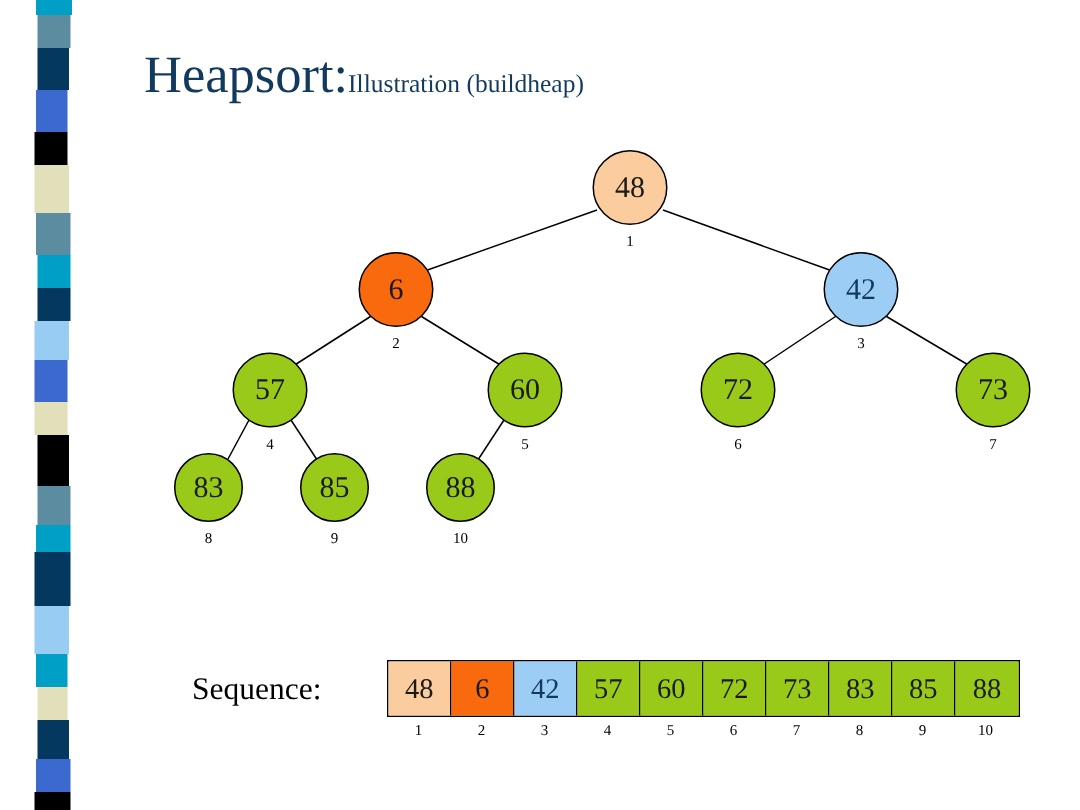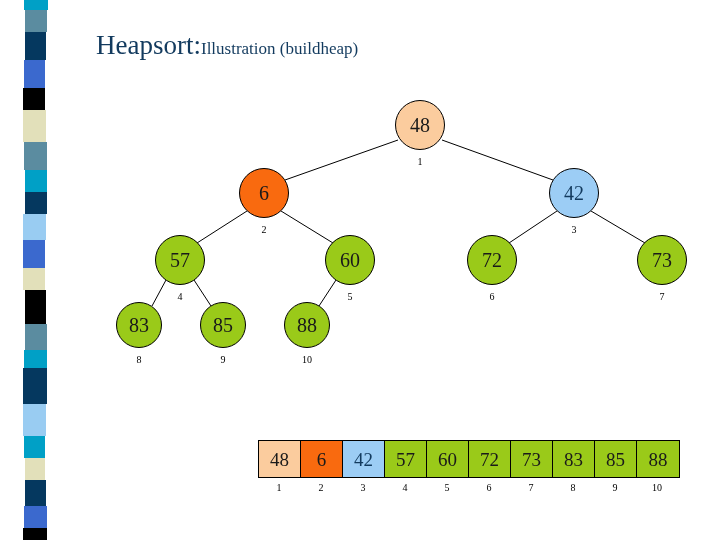--- a/index.html
+++ b/index.html
@@ -33,21 +33,21 @@
   
   #slide-title {
     position: absolute;
     left: 96px;
     top: 32px;
     color: #123A5E;
     white-space: nowrap;
     line-height: 1;
   }
   #slide-title .title-main {
-    font-size: 27px;
+    font-size: 35px;
     letter-spacing: 0px;
     font-family: Liberation Serif, serif;
   }
   #slide-title .title-sub {
     font-size: 17px;
     letter-spacing: 0px;
   }
 
   
   #tree-area {
@@ -208,20 +208,21 @@
       <div class="tree-node" style="left: 200px; top: 302px; width: 46px; height: 46px; background: rgb(154, 202, 25); color: rgb(26, 26, 26);">
         <span>85</span>
       </div>
       <div class="node-index" style="left: 203px; top: 355px; width: 40px;">9</div>
       <div class="tree-node" style="left: 284px; top: 302px; width: 46px; height: 46px; background: rgb(154, 202, 25); color: rgb(26, 26, 26);">
         <span>88</span>
       </div>
       <div class="node-index" style="left: 287px; top: 355px; width: 40px;">10</div>
     </div>
 
+  <div id="sequence-label">Sequence:</div>
   <div id="sequence-bar">
       <div class="seq-cell" style="background: rgb(251, 204, 158); color: rgb(26, 26, 26);">
         <span>48</span>
       </div>
       <div class="seq-cell" style="background: rgb(249, 106, 15); color: rgb(26, 26, 26);">
         <span>6</span>
       </div>
       <div class="seq-cell" style="background: rgb(156, 205, 245); color: rgb(18, 58, 94);">
         <span>42</span>
       </div>

